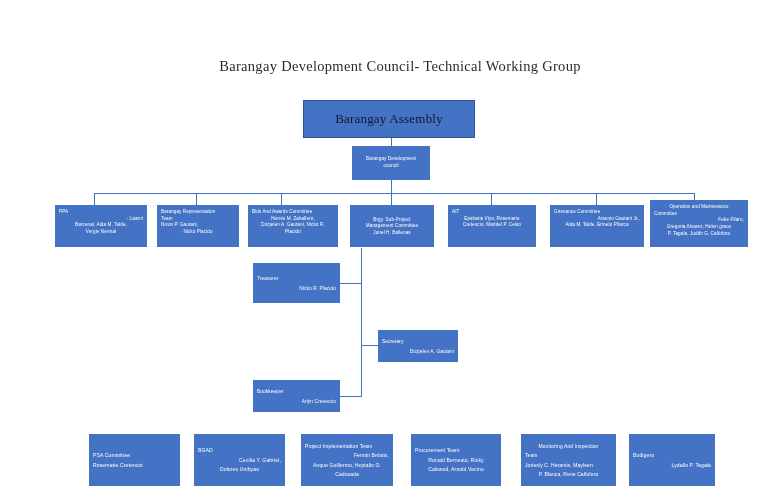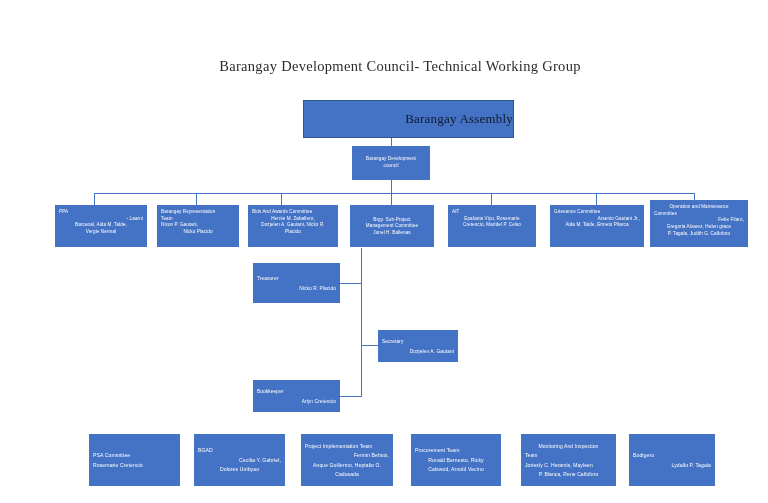--- a/index.html
+++ b/index.html
@@ -106,21 +106,21 @@
   <div class="conn v" style="left:694px; top:193px; height:12px;"></div>
 
   <div class="conn v" style="left:361px; top:248px; height:148px;"></div>
 
   <div class="conn h" style="left:340px; top:283px; width:22px;"></div>
 
   <div class="conn h" style="left:361px; top:345px; width:17px;"></div>
 
   <div class="conn h" style="left:340px; top:396px; width:22px;"></div>
 
-  <div class="node root" style="left:303px; top:100px; width:211px; height:38px;justify-content:flex-end;">
+  <div class="node root" style="left:303px; top:100px; width:172px; height:38px;">
     <span>Barangay Assembly</span>
   </div>
 
   <div class="node council" style="left:352px; top:146px; width:78px; height:34px;">
     <span class="ln c">Barangay Development</span>
     <span class="ln c">council</span>
   </div>
 
   <div class="node" style="left:55px; top:205px; width:92px; height:42px;">
     <span class="ln l">PPA</span>

